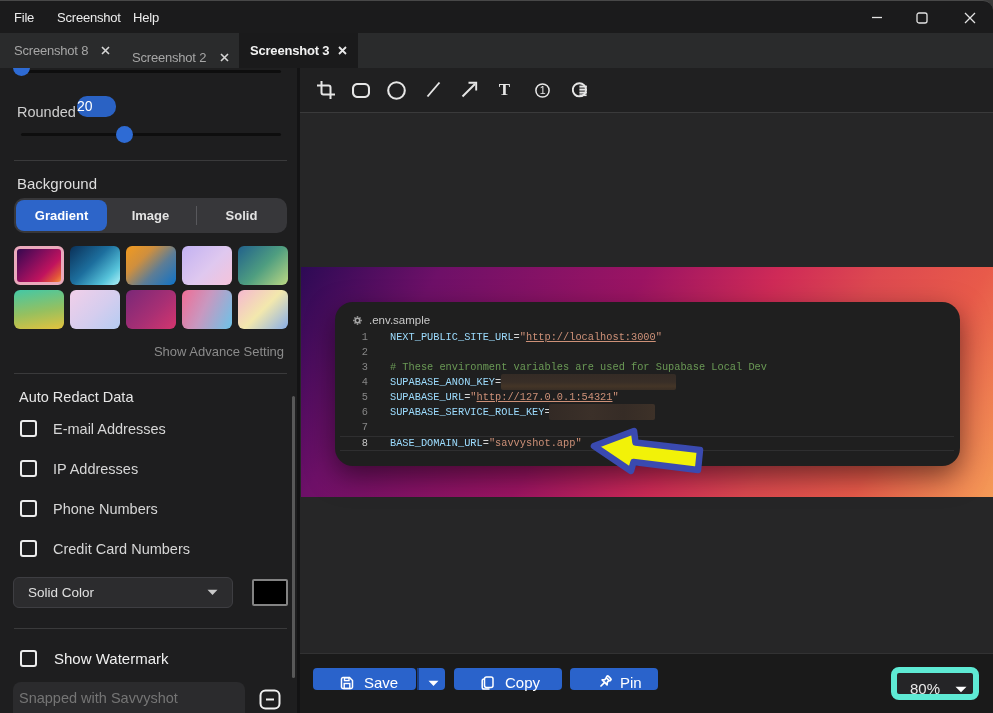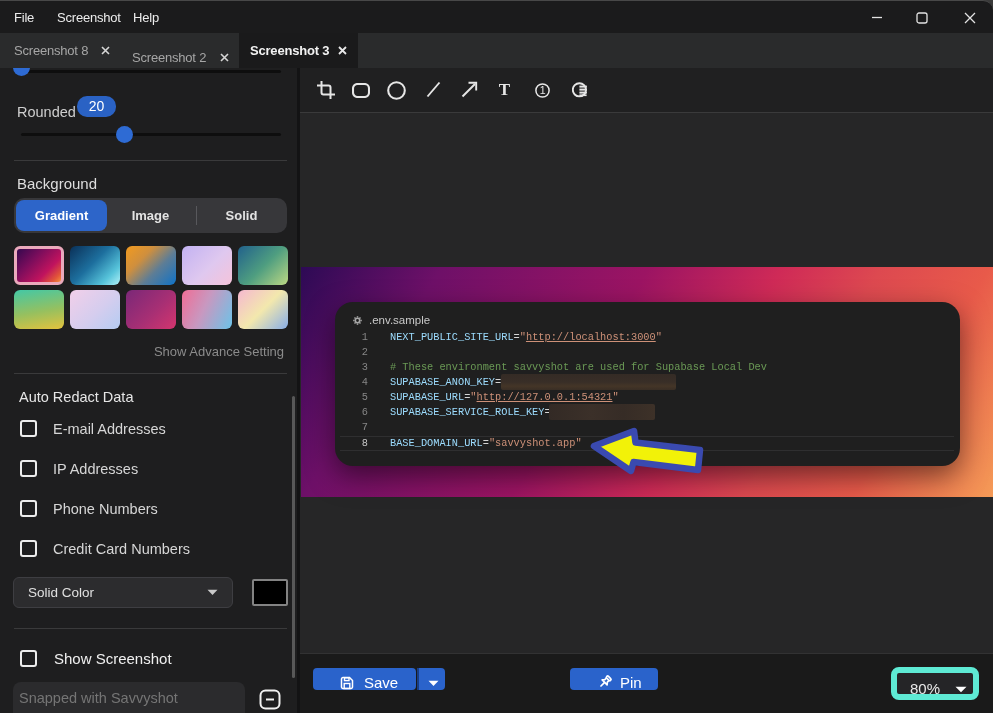--- a/index.html
+++ b/index.html
@@ -20,21 +20,21 @@
 .tab .tx { position:absolute; top:10px; width:15px; height:15px; }
 #tab3 { left:239px; width:119px; background:#1a1a1b; }
 
 
 #sidebar { left:0; top:68px; width:300px; height:645px; background:#1e1e1f; border-right:3px solid #131314; overflow:hidden; }
 .sbtext { position:absolute; color:#d9d9d9; }
 .divider { position:absolute; left:14px; width:273px; height:1px; background:#3a3a3b; }
 
 #slider0-track { position:absolute; left:21px; top:2px; width:260px; height:3px; background:#0e0e0e; border-radius:2px; }
 #slider0-handle { position:absolute; left:13px; top:-2px; width:17px; height:10px; background:#2e6bd4; border-radius:0 0 9px 9px; }
-#badge20 { position:absolute; left:77px; top:28px; width:39px; height:21px; background:#2a62c4; border-radius:10px; color:#fff; font-size:14px; text-align:center; line-height:21px; }
+#badge20 { position:absolute; left:77px; top:28px; width:39px; height:21px; background:#2a62c4; border-radius:10px; color:#fff; font-size:14px; line-height:21px; }
 #slider1-track { position:absolute; left:21px; top:64.5px; width:260px; height:3px; background:#0e0e0e; border-radius:2px; }
 #slider1-handle { position:absolute; left:116px; top:58px; width:17px; height:17px; background:#2e6bd4; border-radius:50%; }
 
 #segment { position:absolute; left:14px; top:130px; width:273px; height:35px; background:#37373a; border-radius:10px; }
 #seg-active { position:absolute; left:2px; top:2px; width:91px; height:31px; background:#2d65c9; border-radius:8px; color:#fff; font-size:13px; font-weight:bold; text-align:center; line-height:31px; }
 .seg-label { position:absolute; top:0; line-height:35px; font-size:13px; font-weight:bold; color:#e3e3e3; width:90px; text-align:center; }
 #seg-div { position:absolute; left:182px; top:8px; width:1px; height:19px; background:#58585c; }
 
 .sw { position:absolute; width:50px; height:39px; border-radius:6px; }
 
@@ -147,21 +147,21 @@
     <div class="cblabel" style="top:473px;">Credit Card Numbers</div>
   <div id="solidcolor">
     <div style="position:absolute;left:14px;top:0;line-height:30px;font-size:13.5px;color:#e0e0e0;">Solid Color</div>
     <svg style="position:absolute;right:14px;top:11px;" width="11" height="7" viewBox="0 0 11 7">
         <path d="M0.5 0.8 L5.5 6 L10.5 0.8 Z" fill="#c9c9c9"></path>
       </svg>
   </div>
   <div id="blackswatch"></div>
   <div class="divider" style="top:560px;"></div>
   <div class="cb" style="top:582px;"></div>
-  <div class="sbtext" style="left:54px;top:582px;font-size:15px;color:#f0f0f0;">Show Screenshot</div>
+  <div class="sbtext" style="left:54px;top:582px;font-size:15px;color:#f0f0f0;">Show Watermark</div>
   <div id="wminput">Snapped with Savvyshot</div>
   <svg style="position:absolute;left:259px;top:621px;" width="22" height="21" viewBox="0 0 22 21">
     <rect x="1.5" y="1.5" width="19" height="18" rx="5" fill="none" stroke="#f0f0f0" stroke-width="2"></rect>
     <line x1="7" y1="10.5" x2="15" y2="10.5" stroke="#f0f0f0" stroke-width="2"></line>
   </svg>
   <div id="scrollthumb"></div>
 </div>
 
 <div id="toolbar" class="abs">
   <svg style="position:absolute;left:16px;top:12px;" width="20" height="20" viewBox="0 0 20 20">
@@ -210,21 +210,21 @@
               <line x1="7.5" y1="7.5" x2="8.5" y2="8.5"></line>
             <line x1="7.5" y1="3.5" x2="8.5" y2="2.5"></line>
               <line x1="2.5" y1="8.5" x2="3.5" y2="7.5"></line>
           </g>
         </svg>
         <span style="margin-left:17px;">.env.sample</span>
       </div>
       <div id="curline"></div>
       <div class="codeline" style="top:27.5px;"><span class="lnum">1</span><span class="lcode"><span class="k">NEXT_PUBLIC_SITE_URL</span><span class="eq">=</span><span class="s">"<span class="u">http://localhost:3000</span>"</span></span></div>
       <div class="codeline" style="top:42.6px;"><span class="lnum">2</span></div>
-      <div class="codeline" style="top:57.8px;"><span class="lnum">3</span><span class="lcode"><span class="cm"># These environment savvyshot are used for Supabase Local Dev</span></span></div>
+      <div class="codeline" style="top:57.8px;"><span class="lnum">3</span><span class="lcode"><span class="cm"># These environment variables are used for Supabase Local Dev</span></span></div>
       <div class="codeline" style="top:72.9px;"><span class="lnum">4</span><span class="lcode"><span class="k">SUPABASE_ANON_KEY</span><span class="eq">=</span></span></div>
       <div class="codeline" style="top:88.1px;"><span class="lnum">5</span><span class="lcode"><span class="k">SUPABASE_URL</span><span class="eq">=</span><span class="s">"<span class="u">http://127.0.0.1:54321</span>"</span></span></div>
       <div class="codeline" style="top:103.2px;"><span class="lnum">6</span><span class="lcode"><span class="k">SUPABASE_SERVICE_ROLE_KEY</span><span class="eq">=</span></span></div>
       <div class="codeline" style="top:118.4px;"><span class="lnum">7</span></div>
       <div class="codeline" style="top:133.5px;"><span class="lnum" style="color:#c6c6c6;">8</span><span class="lcode"><span class="k">BASE_DOMAIN_URL</span><span class="eq">=</span><span class="s">"savvyshot.app"</span></span></div>
       <div class="redact" style="left:166px;top:72px;width:175px;background:linear-gradient(180deg,#342b25 0%,#382e27 50%,#443527 76%,#392e25 100%);"></div>
       <div class="redact" style="left:214px;top:102px;width:106px;background:linear-gradient(90deg,#332a25,#3b3029 40%,#362c26 70%,#3d3128);"></div>
     </div>
   </div>
 
@@ -239,20 +239,27 @@
       <path d="M1.5 3 A1.5 1.5 0 0 1 3 1.5 H9.5 L12.5 4.5 V11 A1.5 1.5 0 0 1 11 12.5 H3 A1.5 1.5 0 0 1 1.5 11 Z" fill="none" stroke="#fff" stroke-width="1.5"></path>
       <rect x="4.2" y="7.5" width="5.6" height="5" fill="none" stroke="#fff" stroke-width="1.4"></rect>
       <rect x="4.5" y="1.8" width="4.5" height="2.8" fill="none" stroke="#fff" stroke-width="1.4"></rect>
     </svg>
     <span style="position:absolute;left:51px;line-height:30px;">Save</span>
   </div>
   <div class="bbtn" style="left:117px;width:28px;border-radius:0 4px 4px 0;border-left:2px solid #173d85;">
     <svg style="position:absolute;left:9px;top:12px;" width="11" height="7" viewBox="0 0 11 7">
         <path d="M0.5 0.8 L5.5 6 L10.5 0.8 Z" fill="#fff"></path>
       </svg>
+  </div>
+  <div class="bbtn" style="left:154px;width:108px;">
+    <svg style="position:absolute;left:27px;top:8px;" width="13" height="14" viewBox="0 0 13 14">
+      <rect x="3.5" y="1" width="8.5" height="10.5" rx="2" fill="none" stroke="#fff" stroke-width="1.5"></rect>
+      <path d="M3.5 3 H3 A1.8 1.8 0 0 0 1.2 4.8 V11.2 A1.8 1.8 0 0 0 3 13 H8.5" fill="none" stroke="#fff" stroke-width="1.5"></path>
+    </svg>
+    <span style="position:absolute;left:51px;line-height:30px;">Copy</span>
   </div>
   <div class="bbtn" style="left:270px;width:88px;">
     <svg style="position:absolute;left:25px;top:6px;" width="18" height="18" viewBox="0 0 16 16">
       <g transform="rotate(45 8 8)" fill="none" stroke="#fff" stroke-width="1.5" stroke-linejoin="round">
         <rect x="5.6" y="1" width="4.8" height="2.2" rx="1"></rect>
         <path d="M6.4 3.2 V5.4 L4.9 7.2 H11.1 L9.6 5.4 V3.2"></path>
         <line x1="8" y1="7.2" x2="8" y2="11.8" stroke-linecap="round"></line>
       </g>
     </svg>
     <span style="position:absolute;left:50px;line-height:30px;">Pin</span>

